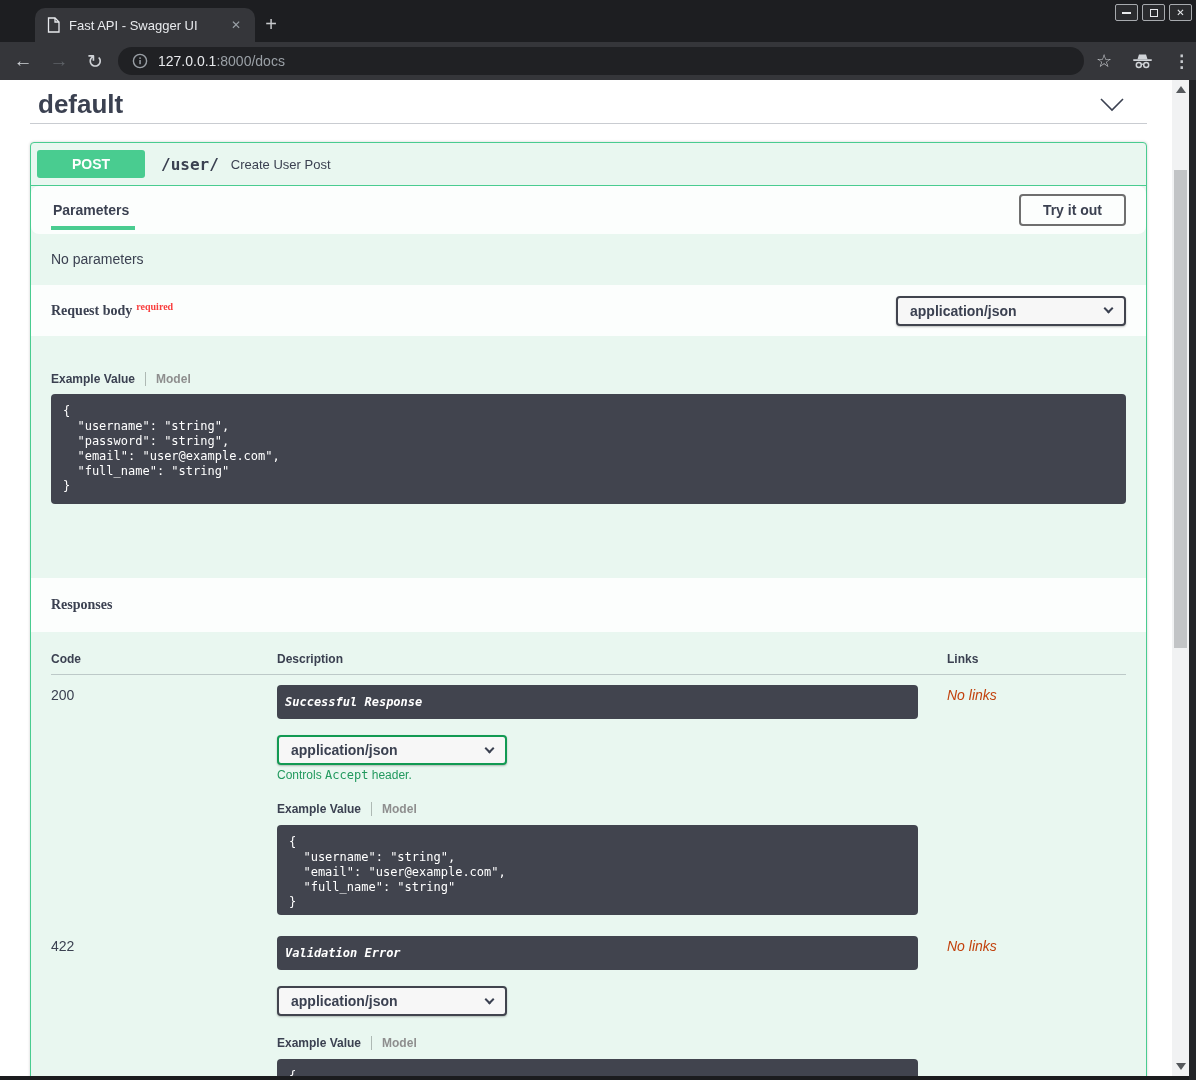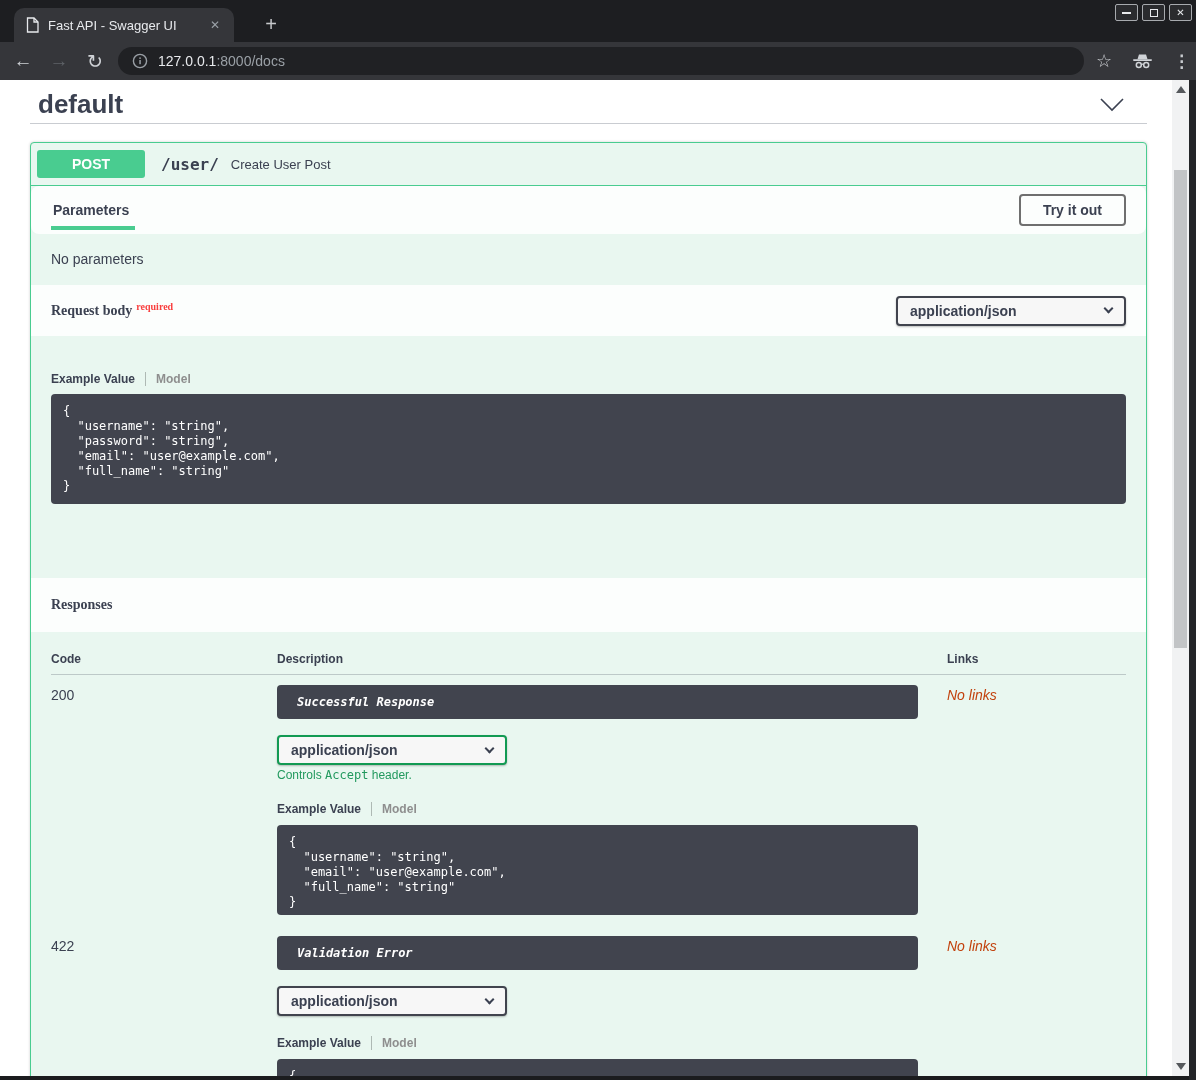--- a/index.html
+++ b/index.html
@@ -8,21 +8,21 @@
     font-family:"Liberation Sans", sans-serif;
     background:#1d1e21;
     position:relative;
     overflow:hidden;
     color:#3b4151;
   }
 
   
   .titlebar { position:absolute; top:0; left:0; width:1196px; height:42px; background:#1d1e21; }
   .tab {
-    position:absolute; left:14px; top:8px; width:220px; height:34px;
+    position:absolute; left:35px; top:8px; width:220px; height:34px;
     background:#35363a; border-radius:10px 10px 0 0;
     display:flex; align-items:center; padding:0 10px 0 12px;
   }
   .tab-favicon { flex:0 0 auto; display:flex; margin-right:9px; }
   .tab-title { flex:1; font-size:13px; color:#e8eaed; white-space:nowrap; overflow:hidden; }
   .tab-close { flex:0 0 auto; color:#9aa0a6; font-size:12px; padding:2px 4px; cursor:pointer; }
   .new-tab { position:absolute; left:258px; top:12px; width:26px; height:26px; color:#c7c9cc;
     font-size:20px; line-height:24px; text-align:center; cursor:pointer; }
   .win-controls { position:absolute; right:4px; top:4px; display:flex; gap:4px; }
   .win-btn {
@@ -146,21 +146,21 @@
   .resp-table-header {
     display:grid; grid-template-columns:226px 670px 1fr;
     padding:20px 0 8px 0; border-bottom:1px solid rgba(59,65,81,.25);
   }
   .col-label { font-size:12px; font-weight:bold; color:#3b4151; }
   .resp-row { display:grid; grid-template-columns:226px 670px 1fr; padding-top:10px; }
   .resp-code { font-size:14px; color:#3b4151; padding-top:2px; }
   .resp-links { font-size:14px; font-style:italic; color:#c2410c; padding-top:2px; }
   .resp-desc-block {
     background:#41444e; border-radius:4px; width:641px; height:34px;
-    display:flex; align-items:center; padding:0 20px;
+    display:flex; align-items:center; padding:0 8px;
     font-family:"DejaVu Sans Mono", monospace; font-style:italic; font-weight:bold;
     font-size:12px; color:#fff;
   }
   .media-ctrl { margin-top:16px; }
   .accept-note { font-size:12px; color:#22995e; margin-top:3px; }
   .accept-note .mono { font-family:"DejaVu Sans Mono", monospace;margin-top:30px; }
   .resp-tabs { margin-top:20px; }
   .resp-row .codeblock { width:641px; margin-top:9px; }
   .codeblock.resp200 { height:90px; }
   .codeblock.resp422 { height:70px; }

